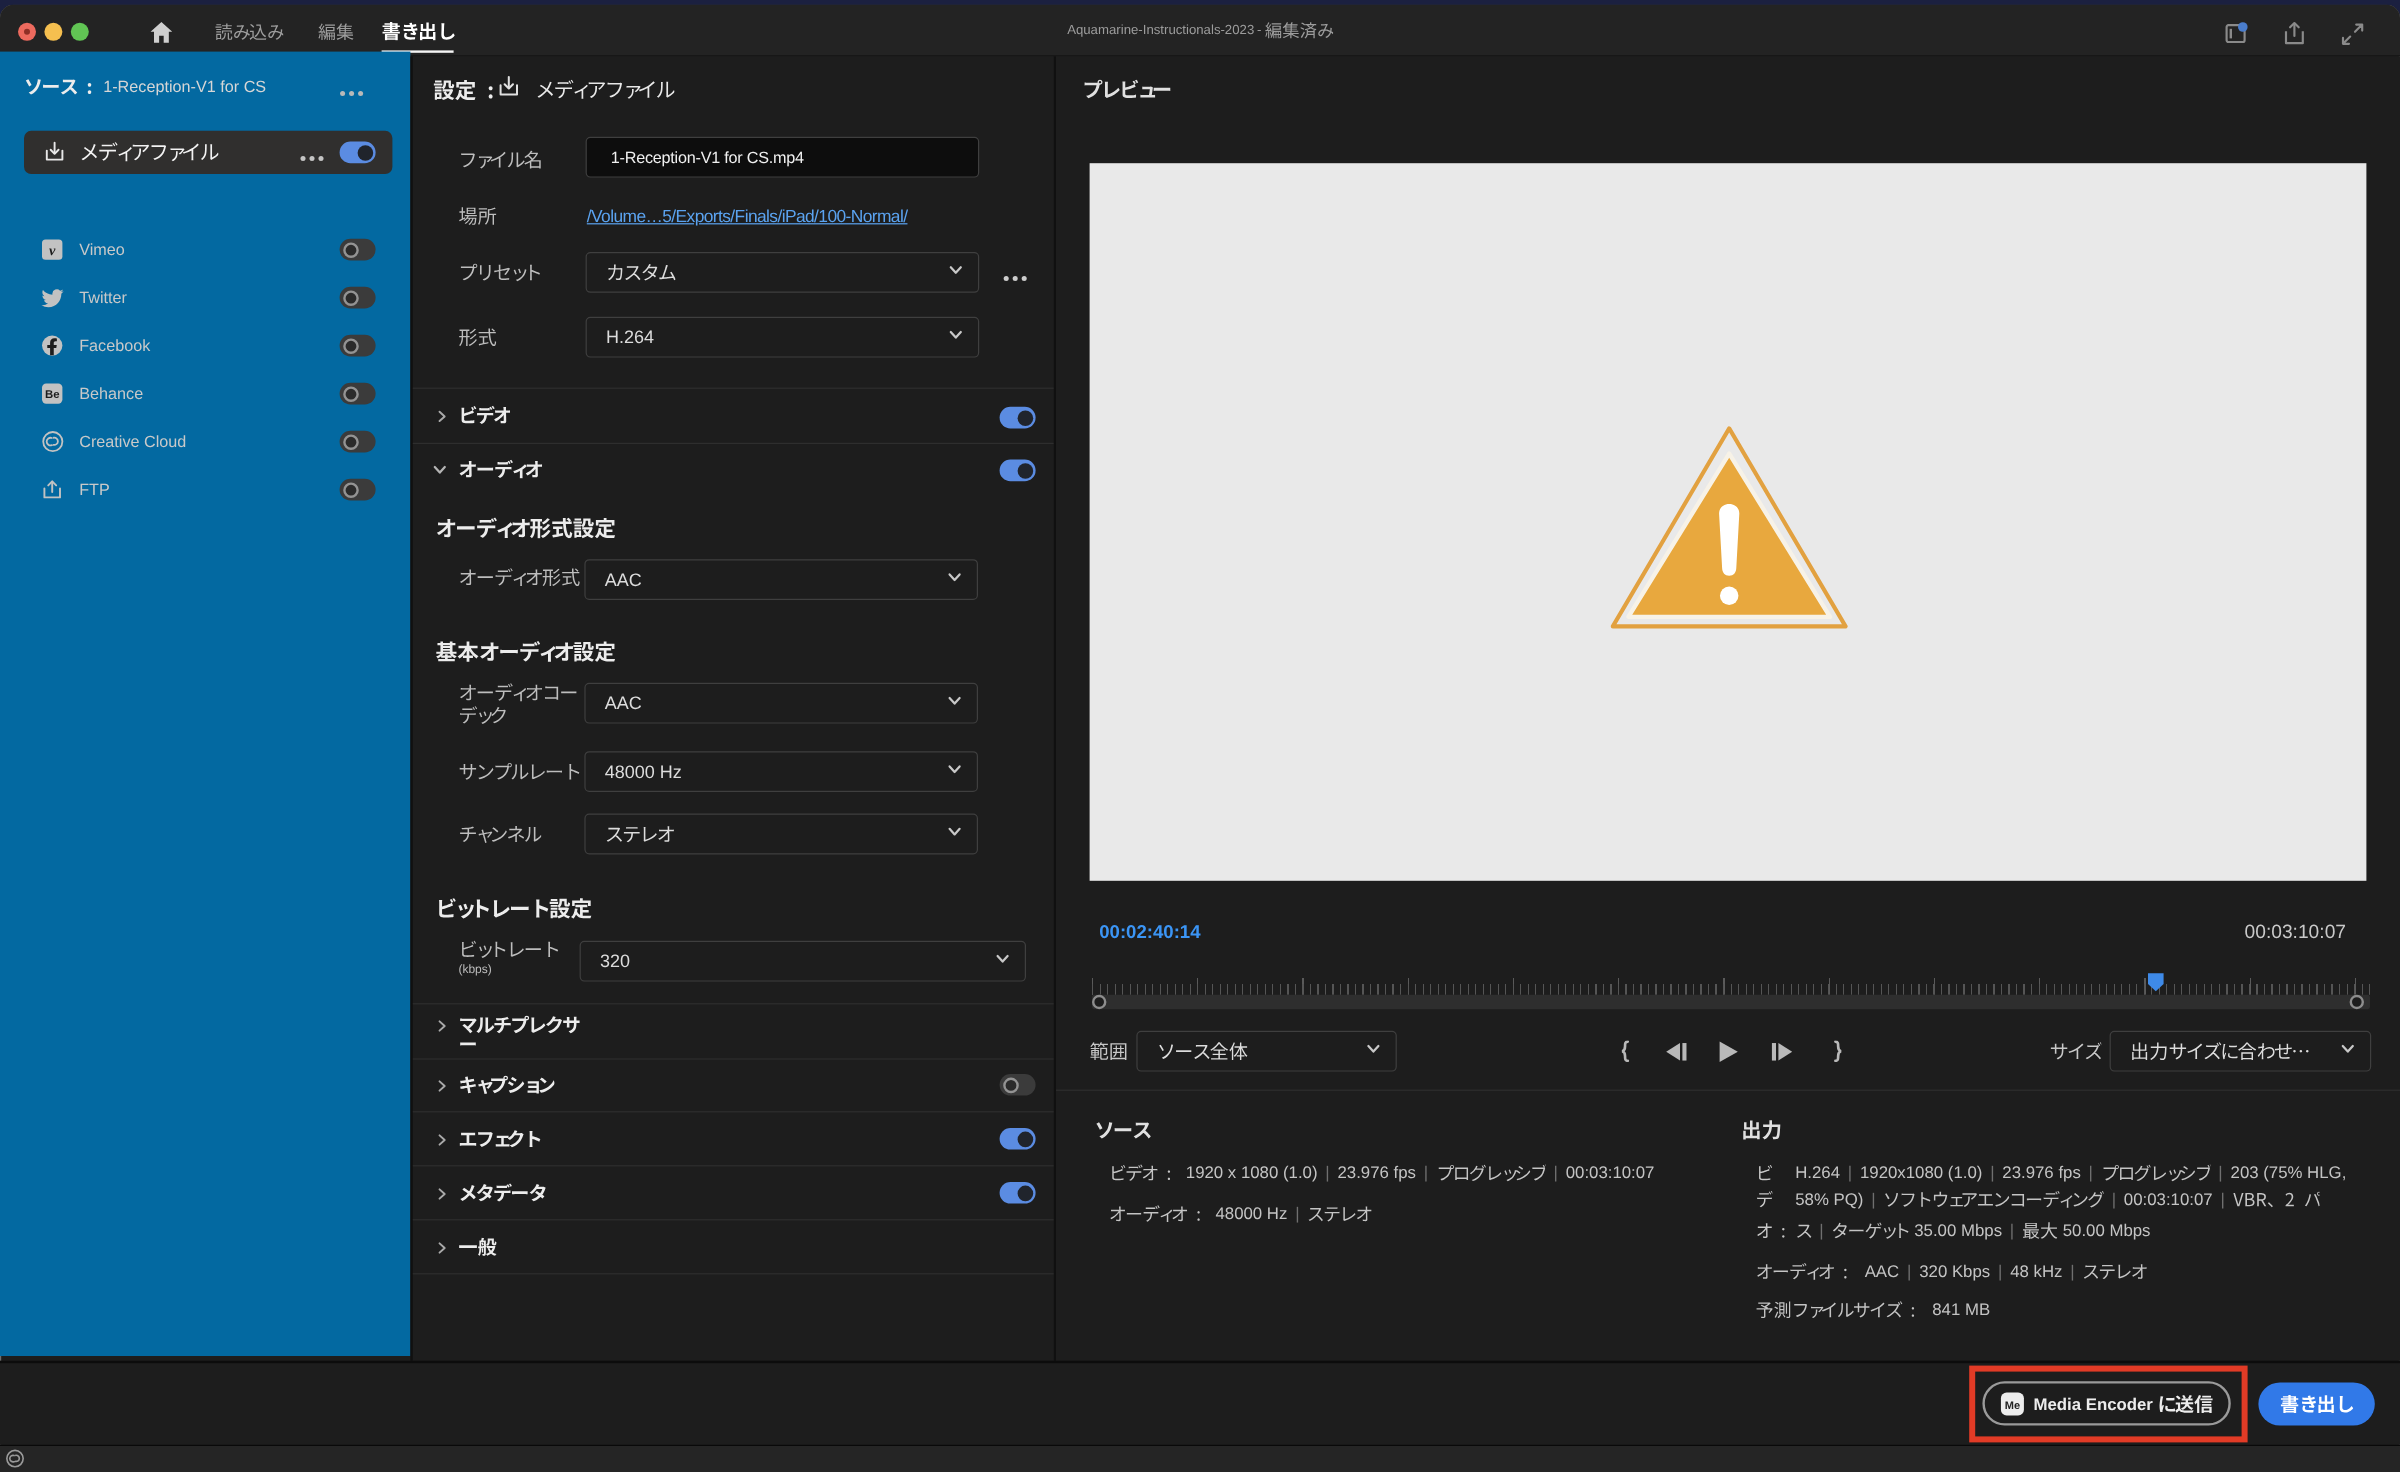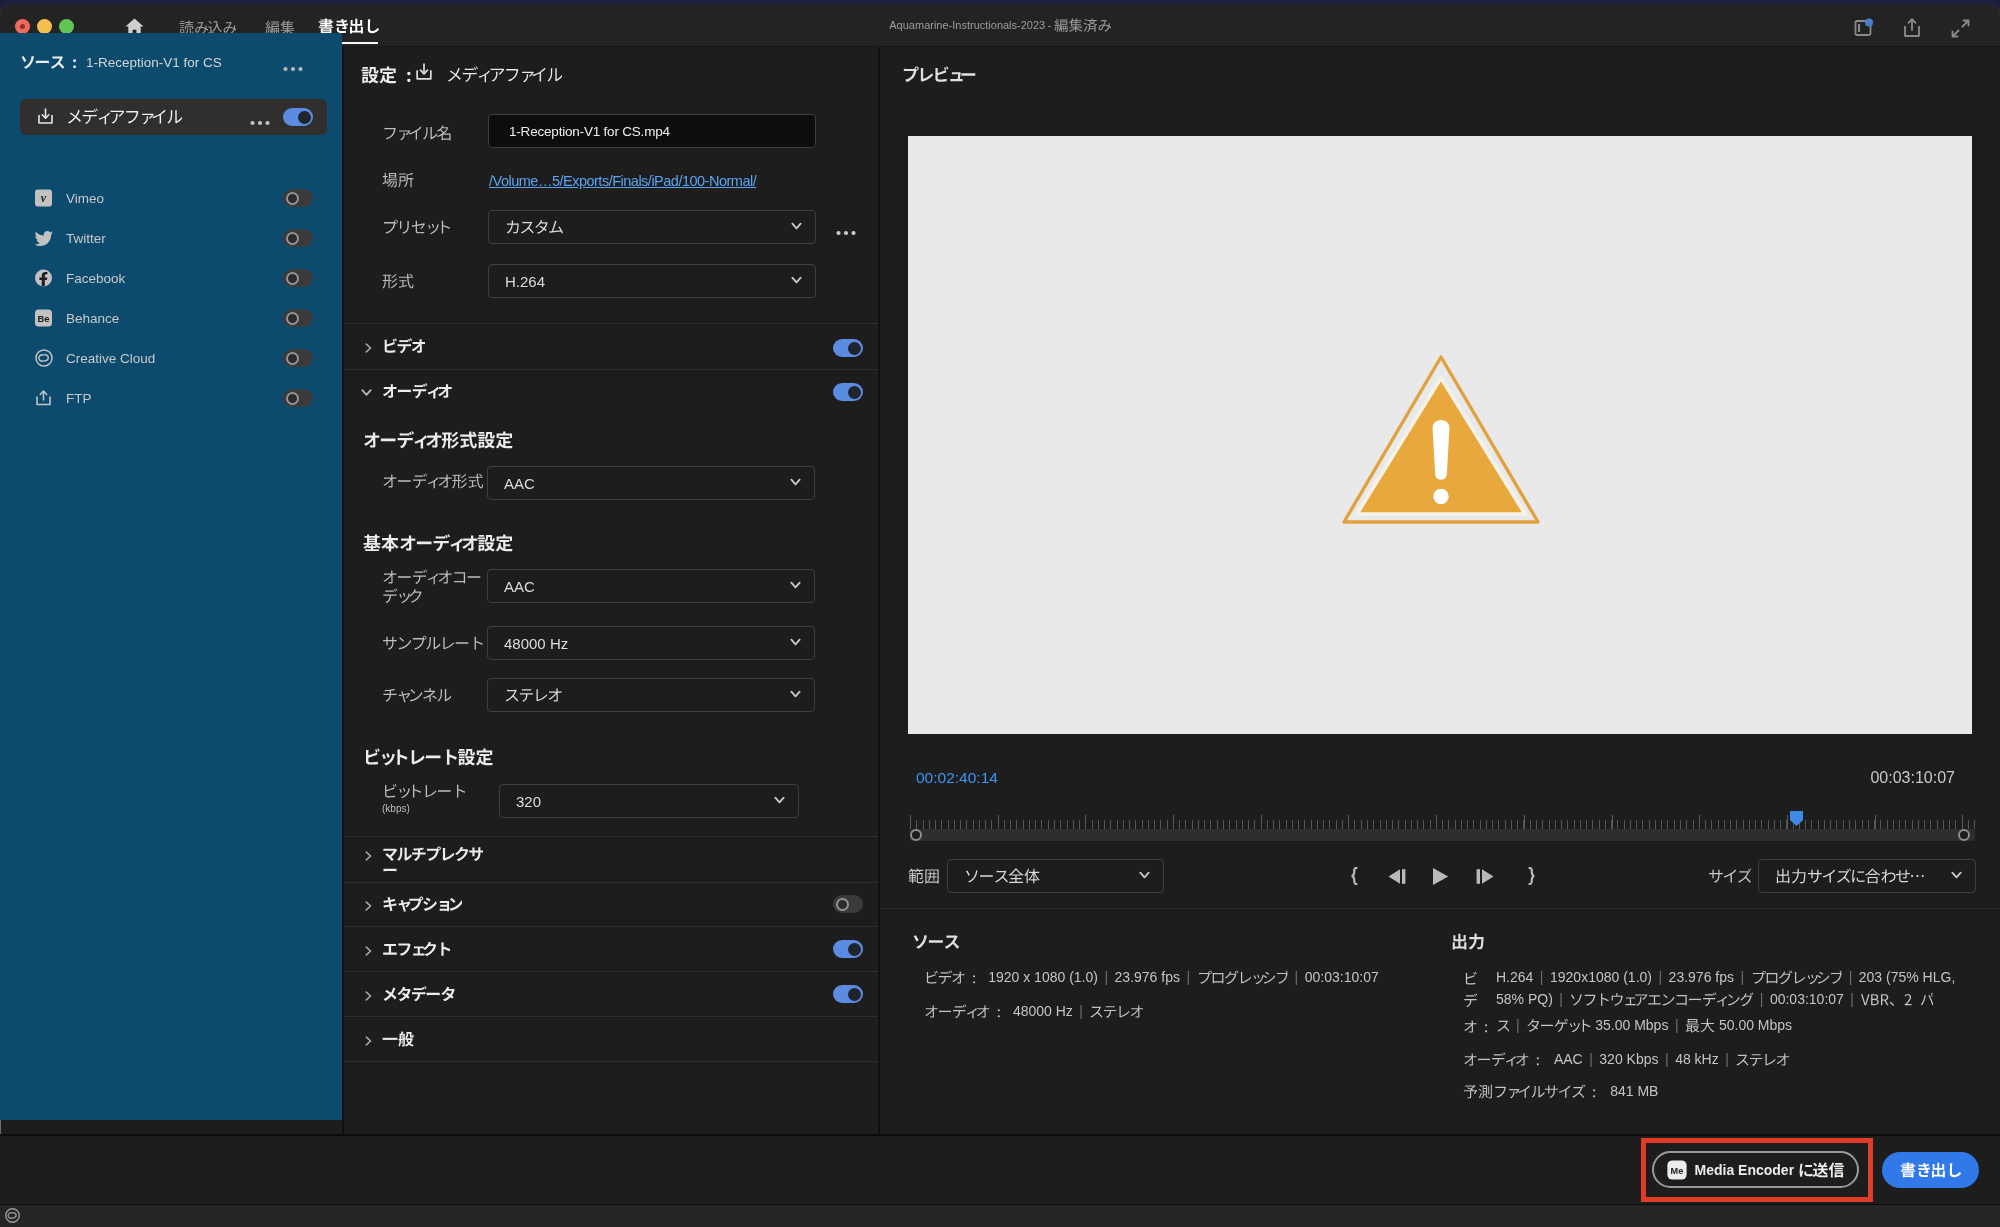--- a/index.html
+++ b/index.html
@@ -3,21 +3,21 @@
 *{margin:0;padding:0;box-sizing:border-box}
 html,body{width:2000px;height:1227px;overflow:hidden}
 body{font-family:"Liberation Sans",sans-serif;background:#1b2040;position:relative;color:#c8c8c8}
 .abs{position:absolute}
 #win{position:absolute;left:0;top:4px;width:2000px;height:1223px;background:#1d1d1d;
  border-radius:11px 11px 0 0;overflow:hidden;box-shadow:0 0 0 1px #6e6e6e inset}
 #titlebar{position:absolute;left:0;top:0;width:100%;height:43px;background:#232323;border-bottom:1px solid #161616}
 .tl{position:absolute;top:15px;width:15px;height:15px;border-radius:50%}
 svg.jt{display:inline-block;fill:currentColor}
 .row{display:flex;align-items:center}
-#sidebar{position:absolute;left:0;top:29px;width:342px;height:1087px;background:#0c4a6e}
+#sidebar{position:absolute;left:0;top:39px;width:342px;height:1087px;background:#0369a1}
 #middle{position:absolute;left:344px;top:43px;width:534px;height:1087px;background:#1d1d1d}
 #previewp{position:absolute;left:880px;top:43px;width:1120px;height:1087px;background:#1d1d1d}
 .vdiv{position:absolute;top:43px;width:2px;background:#101010;height:1087px}
 .srow{position:absolute;left:0;width:342px;height:40px}
 .srow .ic{position:absolute;left:34px;top:50%;transform:translateY(-50%);width:21px;height:19px}
 .srow .lb{position:absolute;left:66px;top:50%;transform:translateY(-50%);font-size:13.5px;color:#c9c9c9}
 .tgl{position:absolute;right:29px;top:50%;transform:translateY(-50%);width:30px;height:18px;border-radius:9px;background:#3b3b3b}
 .tgl .kn{position:absolute;left:2.5px;top:2.5px;width:13px;height:13px;border-radius:50%;border:2px solid #939393;background:#2b2b2b}
 .tglon{background:#5b8ce2}
 .tglon .kn{left:auto;right:2px;top:2.5px;width:13px;height:13px;border:none;background:#20242c}
@@ -488,21 +488,21 @@
         </svg></div>
 <div class="mlabel" style="left:38px;top:736px"><svg class="jt" width="84.0" height="16" viewBox="0 -880 5250 1000" style="vertical-align:-1.9px">
           <use href="#w400_30d3" x="0"></use>
           <use href="#w400_30c3" x="900"></use>
           <use href="#w400_30c8" x="1600"></use>
           <use href="#w400_30ec" x="2500"></use>
           <use href="#w400_30fc" x="3400"></use>
           <use href="#w400_30c8" x="4350"></use>
         </svg></div>
 <div class="mlabel" style="left:38px;top:756px;font-size:10px">(kbps)</div>
-<div class="field" style="left:155px;top:737px;width:300px">320<div class="chev"><svg width="13" height="13" viewBox="0 0 14 14">
+<div class="field" style="left:139px;top:737px;width:372px">320<div class="chev"><svg width="13" height="13" viewBox="0 0 14 14">
             <path d="M2.5 4.5 L7 9.5 L11.5 4.5" fill="none" stroke="#c8c8c8" stroke-width="2" stroke-linecap="round" stroke-linejoin="round"></path>
           </svg></div></div>
 <div class="sep" style="top:789px"></div>
 <div class="abs" style="left:18px;top:801px"><svg width="12" height="12" viewBox="0 0 14 14">
           <path d="M5 2.5 L10 7 L5 11.5" fill="none" stroke="#a9a9a9" stroke-width="1.9" stroke-linecap="round" stroke-linejoin="round"></path>
         </svg></div>
 <div class="abs" style="left:38px;top:799px;color:#ececec"><svg class="jt" width="100.8" height="16" viewBox="0 -880 6300 1000" style="vertical-align:-1.9px">
           <use href="#w700_30de" x="0"></use>
           <use href="#w700_30eb" x="900"></use>
           <use href="#w700_30c1" x="1800"></use>
@@ -575,21 +575,21 @@
           <use href="#w700_30e5" x="2700"></use>
           <use href="#w700_30fc" x="3400"></use>
         </svg></div>
 <div class="abs" style="left:28px;top:89px;width:1064px;height:598px;background:#e9e9e9"></div>
 <div class="abs" style="left:461px;top:306px"><svg width="200" height="172" viewBox="0 0 200 172">
 <path d="M100 4 L197 169 L3 169 Z" fill="none" stroke="#e2a140" stroke-width="3.4" stroke-linejoin="round"></path>
 <path d="M100 25 L184 161 L16 161 Z" fill="#e8a83e" stroke="#f7f2e7" stroke-width="3.6" stroke-linejoin="round"></path>
 <path d="M100 67 c-5.2 0 -8.8 3.7 -8.4 8.6 l2.5 45 c.25 3.8 2.2 6.2 5.9 6.2 s5.65 -2.4 5.9 -6.2 l2.5 -45 C108.8 70.7 105.2 67 100 67 Z" fill="#fff"></path>
 <circle cx="100" cy="143.5" r="7.7" fill="#fff"></circle>
         </svg></div>
-<div class="abs" style="left:36px;top:722px;font-size:15.5px;font-weight:normal;color:#3b95f5">00:02:40:14</div>
+<div class="abs" style="left:36px;top:722px;font-size:15.5px;font-weight:bold;color:#3b95f5">00:02:40:14</div>
 <div class="abs" style="right:45px;top:722px;font-size:16px;color:#c9c9c9">00:03:10:07</div>
 <div class="abs" style="left:30px;top:768px;width:1065px;height:14px;
 background:repeating-linear-gradient(to right,#555 0 1px,transparent 1px 6.26px) 0 100%/100% 9px no-repeat,
 repeating-linear-gradient(to right,#5a5a5a 0 1px,transparent 1px 87.7px) 0 0/100% 14px no-repeat"></div>
 <div class="abs" style="left:30px;top:782px;width:1065px;height:12px;background:#2e2e2e;border-radius:2px"></div>
 <div class="abs" style="left:30px;top:782px;width:12px;height:12px;border-radius:50%;border:2.5px solid #8d8d8d;background:#1d1d1d"></div>
 <div class="abs" style="left:1078px;top:782px;width:12px;height:12px;border-radius:50%;border:2.5px solid #8d8d8d;background:#1d1d1d"></div>
 <svg class="abs" style="left:909px;top:763px" width="15" height="17" viewBox="0 0 15 17">
         <path d="M1 1 H14 V10 L7.5 16 L1 10 Z" fill="#3e8ae8"></path>
       </svg>

